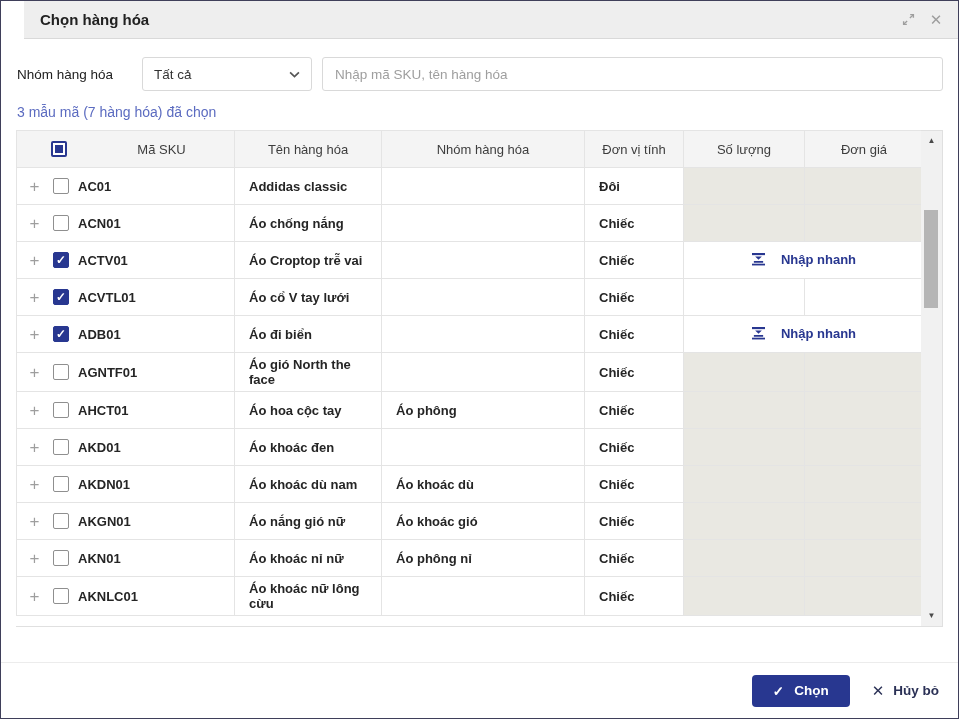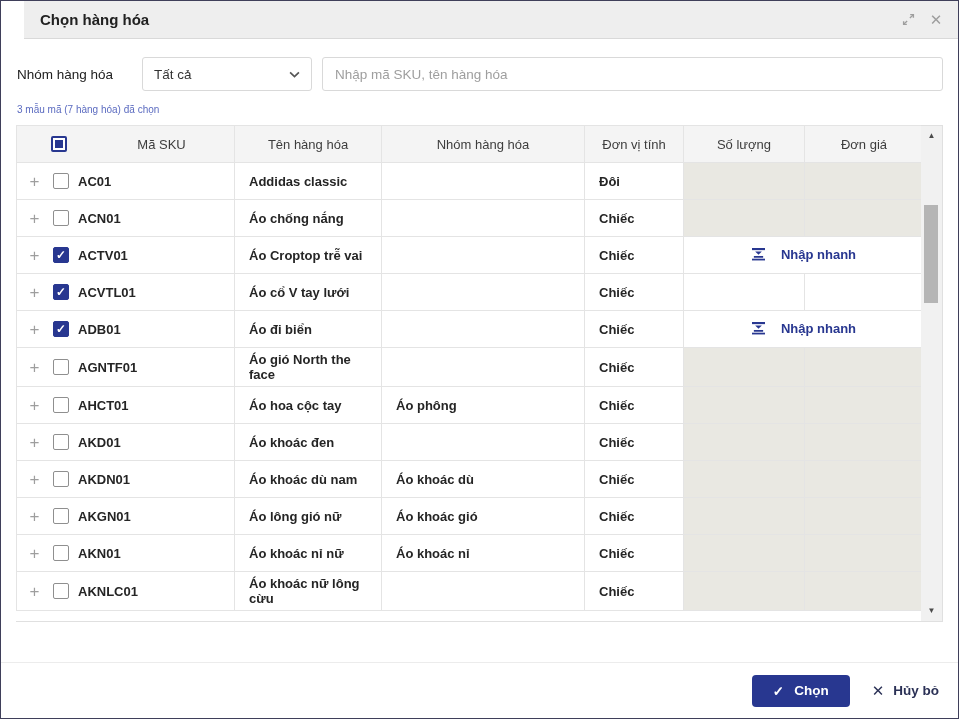--- a/index.html
+++ b/index.html
@@ -19,21 +19,21 @@
   .filter-label { font-size:13.5px; color:#212121; width:125px; flex:0 0 auto; }
   .select-box { width:170px; height:34px; border:1px solid #d9d9d9; border-radius:3px; background:#fff;
                 display:flex; align-items:center; justify-content:space-between; padding:0 11px; font-size:13.5px; color:#333; cursor:pointer;gap:34px; }
   .search-input { flex:1; height:34px; border:1px solid #d9d9d9; border-radius:3px; margin-left:10px; padding:16px 12px; font-size:13.5px; color:#333;
                   font-family:"Liberation Sans", sans-serif; outline:none; }
   .search-input::placeholder { color:#9e9e9e; }
   .search-btn { width:121px; height:36px; margin-left:8px; border:1px solid #283790; border-radius:4px; background:#fff; color:#283790;
                 font-weight:bold; font-size:13.5px; display:flex; align-items:center; justify-content:center; gap:9px; cursor:pointer;
                 font-family:"Liberation Sans", sans-serif; }
 
-  .selection-link { margin:13px 16px 10px 16px; font-size:10px; color:#5b6bc0; cursor:pointer; display:inline-block; }
+  .selection-link { margin:13px 16px 10px 16px; font-size:14px; color:#5b6bc0; cursor:pointer; display:inline-block; }
 
   
   .table-area { margin:0 15px; display:flex; height:634px;border-radius:27px; }
   .grid-clip { width:908px; height:497px; overflow:hidden; border-bottom:1px solid #e0e0e0; }
   table { border-collapse:collapse; table-layout:fixed; width:907px; }
   col.c1{width:218px} col.c2{width:147px} col.c3{width:203px} col.c4{width:99px} col.c5{width:121px} col.c6{width:119px}
   th, td { border:1px solid #e4e4e4; font-size:13px; vertical-align:middle; }
   thead th { background:#f4f4f4; height:37px; font-weight:normal; color:#3d3d3d; }
   th.h-sku { text-align:left; }
   .hdr-sku { display:flex; align-items:center; }
@@ -279,36 +279,36 @@
               <td class="dis"></td>
             </tr>
             <tr>
               <td class="c-sku">
                 <div class="skucell">
                   <span class="expander">+</span>
                   <span class="cbx"></span>
                   <span>AKGN01</span>
                 </div>
               </td>
-              <td>Áo lông gió nữ</td>
+              <td>Áo nắng gió nữ</td>
               <td>Áo khoác gió</td>
               <td>Chiếc</td>
               <td class="dis"></td>
               <td class="dis"></td>
             </tr>
             <tr>
               <td class="c-sku">
                 <div class="skucell">
                   <span class="expander">+</span>
                   <span class="cbx"></span>
                   <span>AKN01</span>
                 </div>
               </td>
               <td>Áo khoác nỉ nữ</td>
-              <td>Áo khoác nỉ</td>
+              <td>Áo phông nỉ</td>
               <td>Chiếc</td>
               <td class="dis"></td>
               <td class="dis"></td>
             </tr>
             <tr>
               <td class="c-sku">
                 <div class="skucell">
                   <span class="expander">+</span>
                   <span class="cbx"></span>
                   <span>AKNLC01</span>

